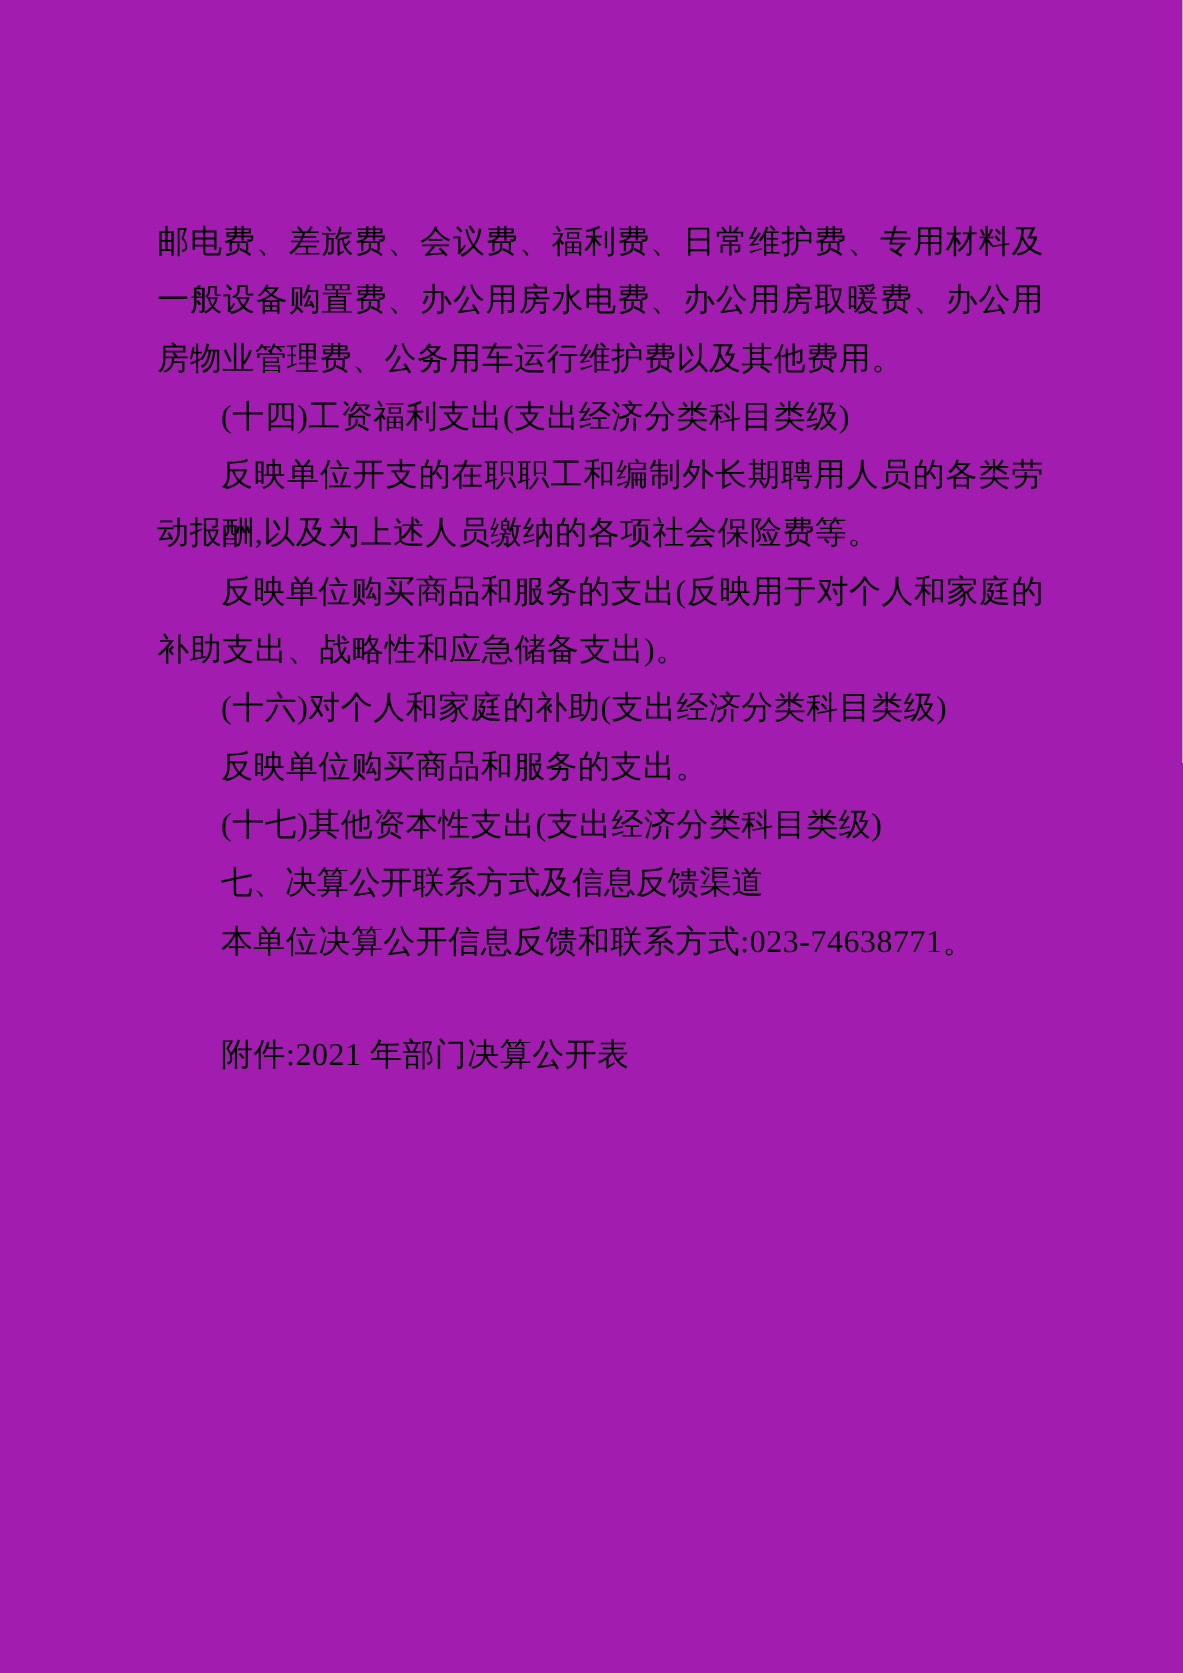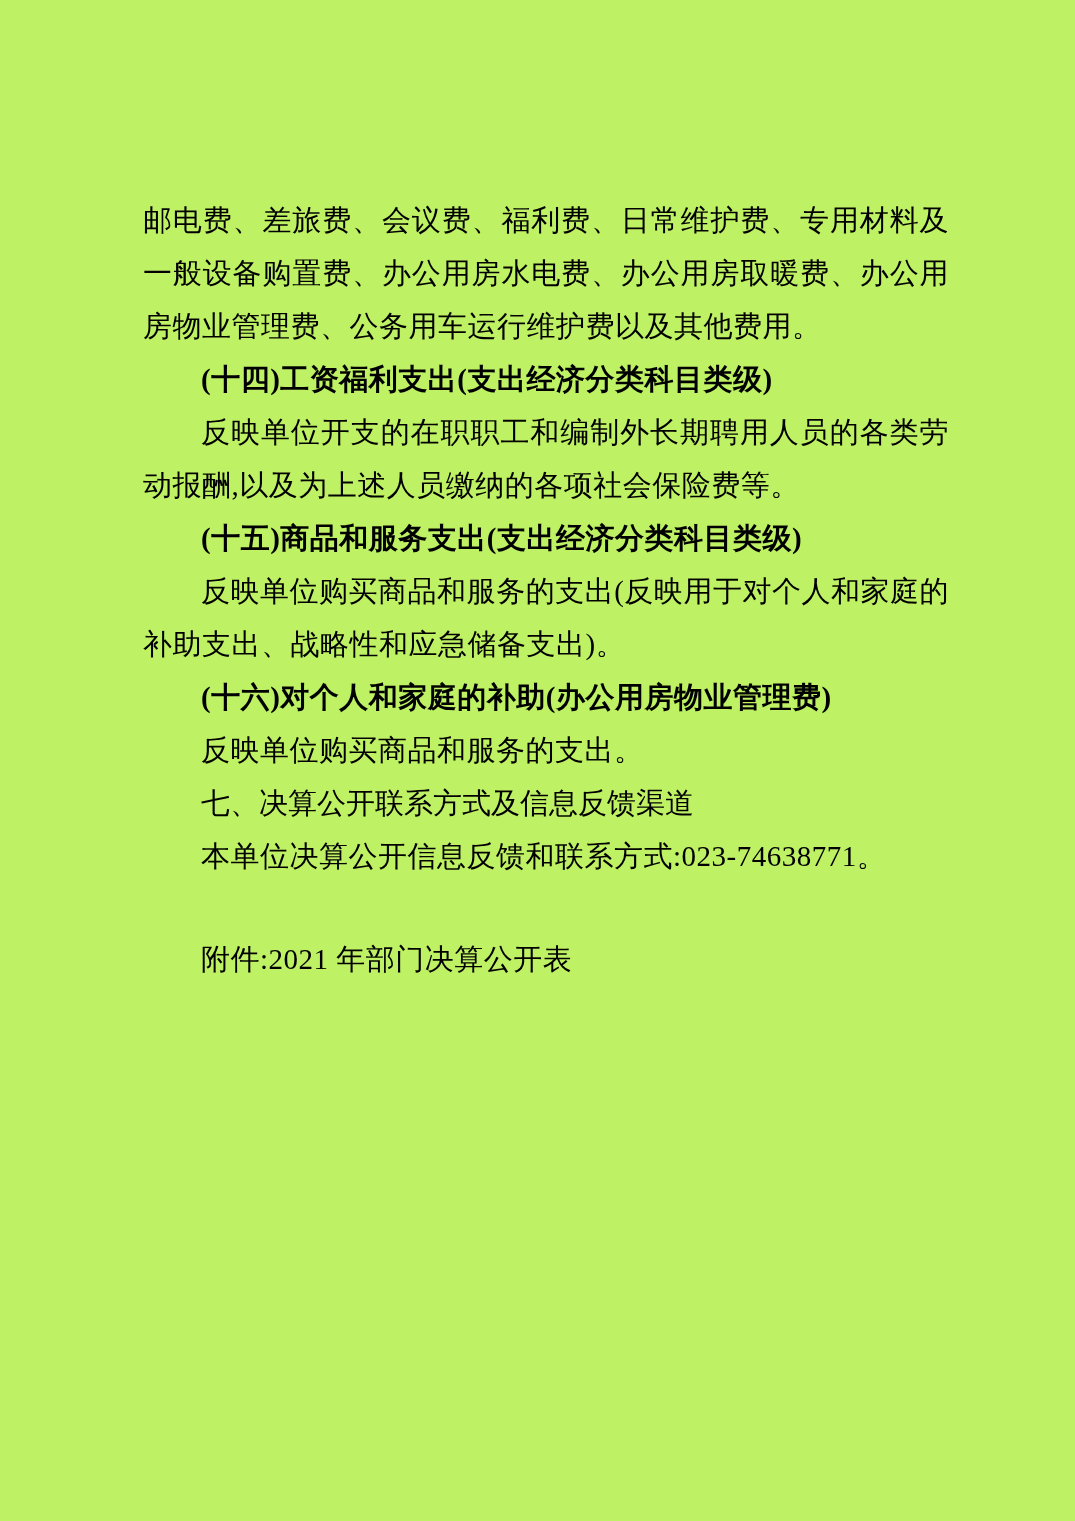--- a/index.html
+++ b/index.html
@@ -4,21 +4,21 @@
 <style>
   html, body {
     margin: 0;
     padding: 0;
     background: #ffffff;
   }
   .page {
     position: relative;
     width: 1075px;
     height: 1521px;
-    background: #bef264;
+    background: #a21caf;
     overflow: hidden;
     font-family: "Liberation Serif", serif;
     color: #000000;
   }
   .content {
     position: absolute;
     left: 143px;
     top: 194px;
     width: 806px;
     font-size: 29px;
@@ -27,21 +27,21 @@
     letter-spacing: 0.5px;
   }
   .para {
     margin: 0;
     text-indent: 2em;
   }
   .para.no-indent {
     text-indent: 0;
   }
   .para.kai-heading {
-    font-weight: bold;
+    font-weight: normal;
   }
   .para.hei-heading {
     font-weight: normal;
     font-family: "Liberation Sans", sans-serif;
     letter-spacing: 0;
   }
   .blank-line {
     height: 50px;
   }
 </style>
@@ -50,28 +50,28 @@
 
 <div class="page">
   <div class="content">
 
     <p class="para no-indent">邮电费、差旅费、会议费、福利费、日常维护费、专用材料及一般设备购置费、办公用房水电费、办公用房取暖费、办公用房物业管理费、公务用车运行维护费以及其他费用。</p>
 
     <p class="para kai-heading">(十四)工资福利支出(支出经济分类科目类级)</p>
 
     <p class="para">反映单位开支的在职职工和编制外长期聘用人员的各类劳动报酬,以及为上述人员缴纳的各项社会保险费等。</p>
 
-    <p class="para kai-heading">(十五)商品和服务支出(支出经济分类科目类级)</p>
 
     <p class="para">反映单位购买商品和服务的支出(反映用于对个人和家庭的补助支出、战略性和应急储备支出)。</p>
 
-    <p class="para kai-heading">(十六)对个人和家庭的补助(办公用房物业管理费)</p>
+    <p class="para kai-heading">(十六)对个人和家庭的补助(支出经济分类科目类级)</p>
 
     <p class="para">反映单位购买商品和服务的支出。</p>
 
+    <p class="para kai-heading">(十七)其他资本性支出(支出经济分类科目类级)</p>
 
 
     <p class="para hei-heading">七、决算公开联系方式及信息反馈渠道</p>
 
     <p class="para">本单位决算公开信息反馈和联系方式:023-74638771。</p>
 
     <div class="blank-line"></div>
 
     <p class="para">附件:2021 年部门决算公开表</p>
 

